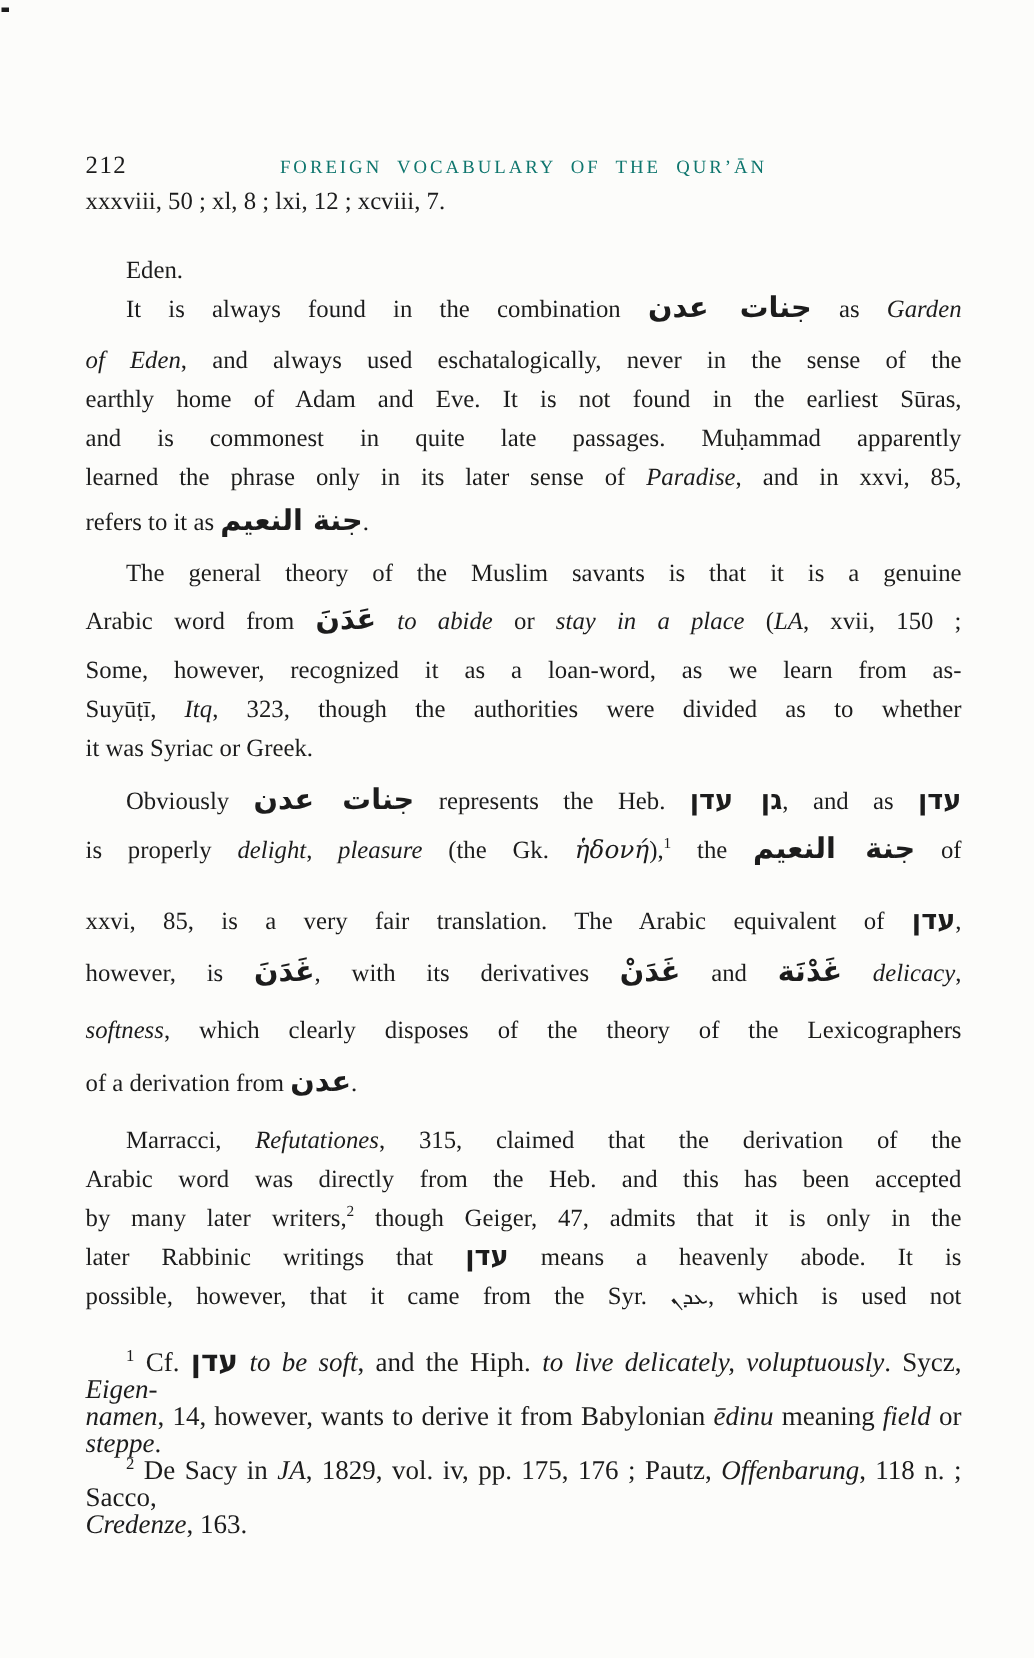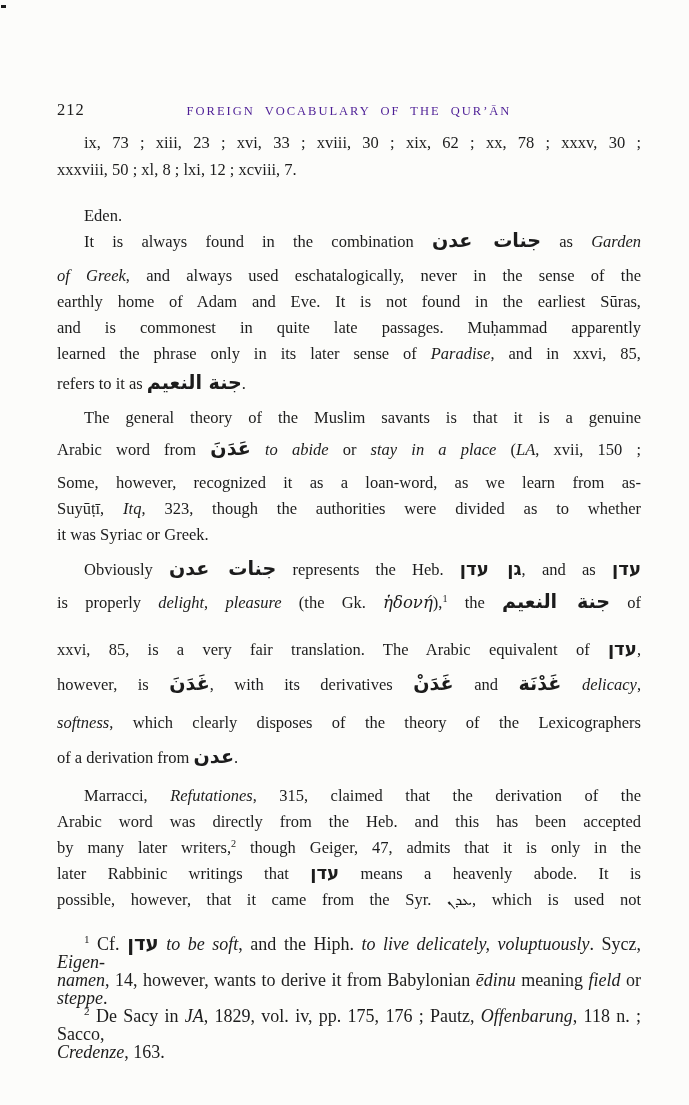--- a/index.html
+++ b/index.html
@@ -8,21 +8,21 @@
     background: #fcfcfa;
     color: #1c1c1c;
     font-family: "Liberation Serif", "DejaVu Serif", serif;
     position: relative;
     overflow: hidden;
   }
   .speck { position: absolute; left: 1px; top: 5px; width: 5px; height: 3px; background: #1c1c1c; }
   .content { position: absolute; left: 57px; top: 100px; width: 584px; }
   .runhead { display: flex; align-items: baseline; }
   .pagenum { width: 70px; font-size: 16.5px; letter-spacing: 1px; }
-  .rtitle { flex: 1; text-align: center; font-size: 12.5px; letter-spacing: 2px; word-spacing: 5px; color: #4c1d95; white-space: nowrap; }
+  .rtitle { flex: 1; text-align: center; font-size: 12.5px; letter-spacing: 2px; word-spacing: 5px; color: #0f766e; white-space: nowrap; }
   .rspacer { width: 70px; }
   .textcol { margin-top: 0; }
   .line { font-size: 16.5px; line-height: 26px; }
   .just { text-align: justify; text-align-last: justify; }
   .ind  { text-indent: 27px; }
   .hw   { line-height: 34px; margin-top: 14px; }
   .fn   { font-size: 18px; line-height: 18px; }
   .s-n  {}
   .s-i  { font-style: italic; }
   .s-ar  { font-family: "DejaVu Sans", sans-serif; font-weight: 700; font-size: 1.16em; line-height: 0; }
@@ -38,25 +38,24 @@
 <div class="speck"></div>
 
 <div class="content">
   <div class="runhead">
     <div class="pagenum">212</div>
     <div class="rtitle">FOREIGN VOCABULARY OF THE QUR’ĀN</div>
     <div class="rspacer"></div>
   </div>
 
   <div class="textcol">
-      <div class="line ind just" style="margin-top: 10px;"><span class="s-n">ix, 73 ; xiii, 23 ; xvi, 33 ; xviii, 30 ; xix, 62 ; xx, 78 ; xxxv, 30 ;</span></div>
       <div class="line" style="margin-top: 1px;"><span class="s-n">xxxviii, 50 ; xl, 8 ; lxi, 12 ; xcviii, 7.</span></div>
       <div class="line ind" style="margin-top: 20px;"><span class="s-n">Eden.</span></div>
       <div class="line ind just"><span class="s-n">It is always found in the combination </span><span class="s-ar" dir="rtl">جنات عدن</span><span class="s-n"> as </span><span class="s-i">Garden</span></div>
-      <div class="line just" style="margin-top: 8px;"><span class="s-i">of Greek</span><span class="s-n">, and always used eschatalogically, never in the sense of the</span></div>
+      <div class="line just" style="margin-top: 8px;"><span class="s-i">of Eden</span><span class="s-n">, and always used eschatalogically, never in the sense of the</span></div>
       <div class="line just"><span class="s-n">earthly home of Adam and Eve.  It is not found in the earliest Sūras,</span></div>
       <div class="line just"><span class="s-n">and is commonest in quite late passages.  Muḥammad apparently</span></div>
       <div class="line just"><span class="s-n">learned the phrase only in its later sense of </span><span class="s-i">Paradise</span><span class="s-n">, and in xxvi, 85,</span></div>
       <div class="line" style="margin-top: 4px;"><span class="s-n">refers to it as </span><span class="s-ar" dir="rtl">جنة النعيم</span><span class="s-n">.</span></div>
       <div class="line ind just" style="margin-top: 8px;"><span class="s-n">The general theory of the Muslim savants is that it is a genuine</span></div>
       <div class="line just" style="margin-top: 6px;"><span class="s-n">Arabic word from </span><span class="s-ar" dir="rtl">عَدَنَ</span><span class="s-n"> </span><span class="s-i">to abide</span><span class="s-n"> or </span><span class="s-i">stay in a place</span><span class="s-n"> (</span><span class="s-i">LA</span><span class="s-n">, xvii, 150 ;</span></div>
       <div class="line just" style="margin-top: 7px;"><span class="s-n">Some, however, recognized it as a loan-word, as we learn from as-</span></div>
       <div class="line just"><span class="s-n">Suyūṭī, </span><span class="s-i">Itq</span><span class="s-n">, 323, though the authorities were divided as to whether</span></div>
       <div class="line"><span class="s-n">it was Syriac or Greek.</span></div>
       <div class="line ind just" style="margin-top: 9px;"><span class="s-n">Obviously </span><span class="s-ar" dir="rtl">جنات عدن</span><span class="s-n"> represents the Heb. </span><span class="s-he" dir="rtl">גן עדן</span><span class="s-n">, and as </span><span class="s-he" dir="rtl">עדן</span></div>

